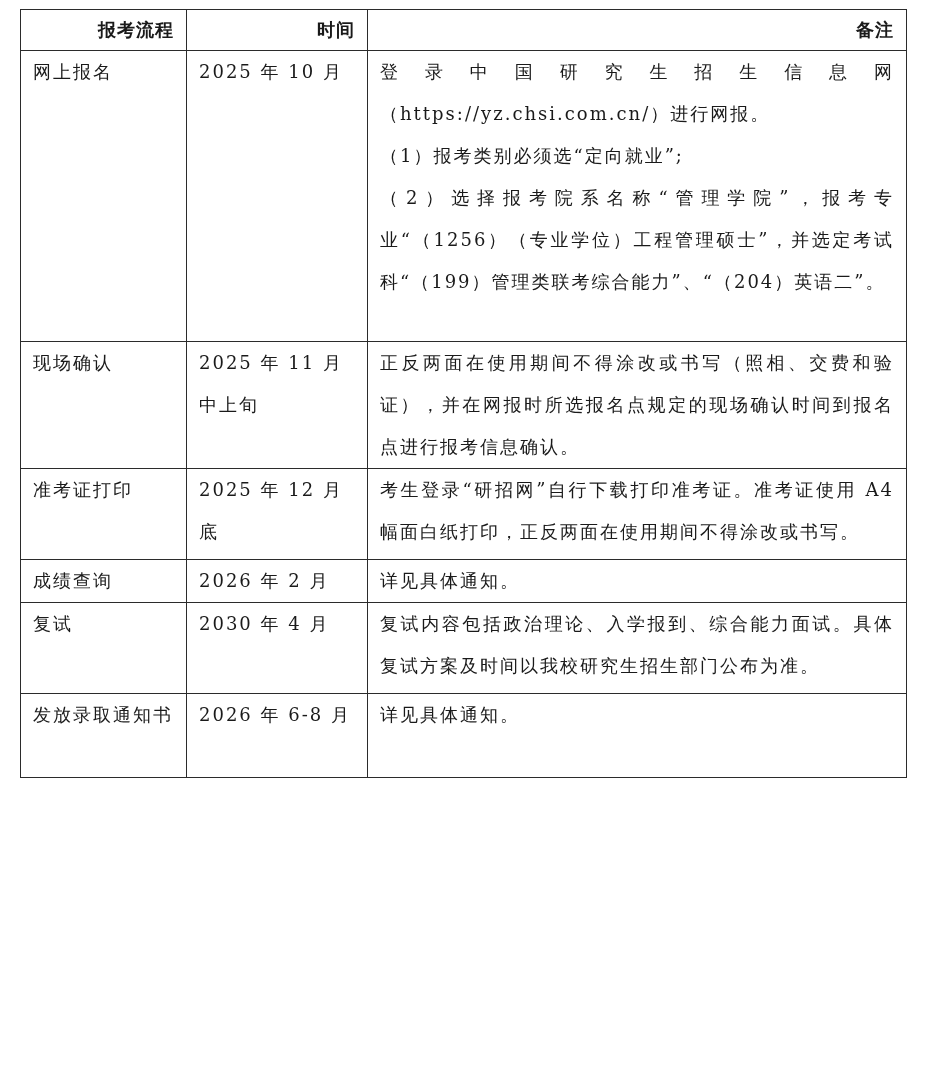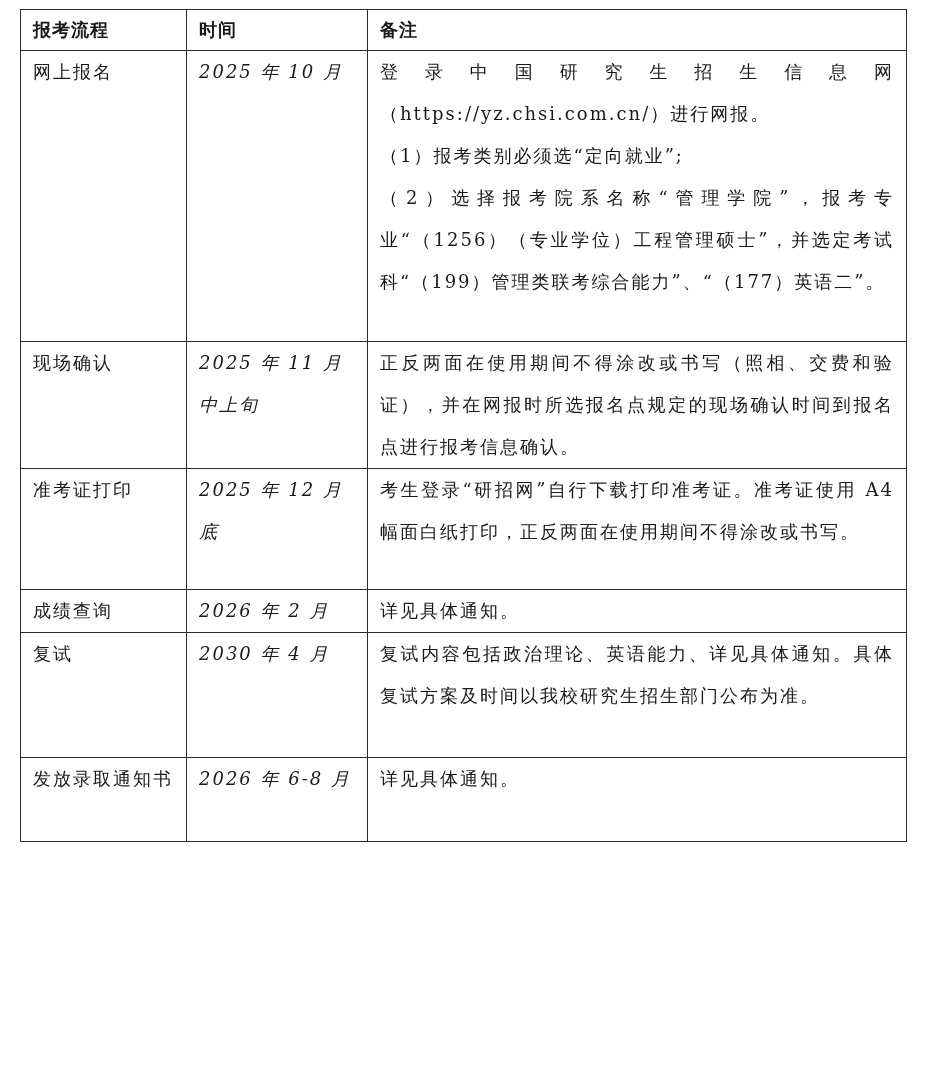--- a/index.html
+++ b/index.html
@@ -2,25 +2,25 @@
 <html><head>
 <meta charset="utf-8">
 <style>
   html, body { margin: 0; padding: 0; background: #ffffff; }
   body { width: 928px; height: 1084px; position: relative; overflow: hidden;
          font-family: "DejaVu Serif", "Liberation Serif", serif; color: #1a1a1a; }
   table.sched { position: absolute; left: 20px; top: 9px; width: 886px;
                 border-collapse: collapse; table-layout: fixed; }
   table.sched td, table.sched th { border: 1.5px solid #2b2b2b; vertical-align: top;
                 padding: 0 12px; font-size: 18px; line-height: 42px; letter-spacing: 2px; }
-  table.sched th { font-weight: bold; text-align: left; height: 40px; line-height: 40px; letter-spacing: 1px; }
+  table.sched th { font-weight: bold; text-align: right; height: 40px; line-height: 40px; letter-spacing: 1px; }
   col.c1 { width: 166px; } col.c2 { width: 181px; } col.c3 { width: 539px; }
   td.note { text-align: justify; letter-spacing: 1px; padding-right: 10px; }
   td.note .line { display: block; }
-  td.time { letter-spacing: 1px; font-style: italic; }
+  td.time { letter-spacing: 1px; }
 </style>
 </head>
 <body>
 
 <table class="sched">
   <colgroup>
       <col class="c1">
       <col class="c2">
       <col class="c3">
     </colgroup>
@@ -31,49 +31,49 @@
       <th>备注</th>
     </tr>
   </thead>
   <tbody id="tbody">
       <tr style="height: 291px;">
         <td>网上报名</td>
         <td class="time">2025 年 10 月</td>
         <td class="note">
           <span class="line">登录中国研究生招生信息网（https://yz.chsi.com.cn/）进行网报。</span>
           <span class="line">（1）报考类别必须选“定向就业”;</span>
-          <span class="line">（2）选择报考院系名称“管理学院”，报考专业“（1256）（专业学位）工程管理硕士”，并选定考试科“（199）管理类联考综合能力”、“（177）英语二”。</span>
+          <span class="line">（2）选择报考院系名称“管理学院”，报考专业“（1256）（专业学位）工程管理硕士”，并选定考试科“（199）管理类联考综合能力”、“（204）英语二”。</span>
         </td>
       </tr>
       <tr style="height: 123px; margin-left: 36px;">
         <td>现场确认</td>
         <td class="time">2025 年 11 月中上旬</td>
         <td class="note">
           <span class="line">正反两面在使用期间不得涂改或书写（照相、交费和验证），并在网报时所选报名点规定的现场确认时间到报名点进行报考信息确认。</span>
         </td>
       </tr>
-      <tr style="height: 121px;">
+      <tr style="height: 91px;">
         <td>准考证打印</td>
         <td class="time">2025 年 12 月底</td>
         <td class="note">
           <span class="line">考生登录“研招网”自行下载打印准考证。准考证使用 A4 幅面白纸打印，正反两面在使用期间不得涂改或书写。</span>
         </td>
       </tr>
       <tr style="height: 41px; padding-left: 32px;">
         <td>成绩查询</td>
         <td class="time">2026 年 2 月</td>
         <td class="note">
           <span class="line">详见具体通知。</span>
         </td>
       </tr>
-      <tr style="height: 125px;">
+      <tr style="height: 91px;">
         <td>复试</td>
         <td class="time">2030 年 4 月</td>
         <td class="note">
-          <span class="line">复试内容包括政治理论、英语能力、详见具体通知。具体复试方案及时间以我校研究生招生部门公布为准。</span>
+          <span class="line">复试内容包括政治理论、入学报到、综合能力面试。具体复试方案及时间以我校研究生招生部门公布为准。</span>
         </td>
       </tr>
       <tr style="height: 84px; padding-left: 24px;">
         <td>发放录取通知书</td>
         <td class="time">2026 年 6-8 月</td>
         <td class="note">
           <span class="line">详见具体通知。</span>
         </td>
       </tr>
     </tbody>

